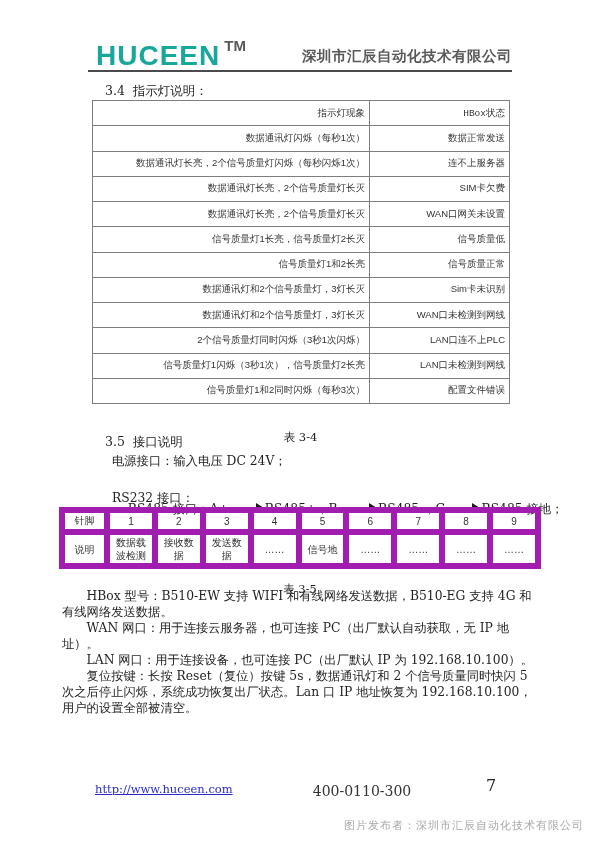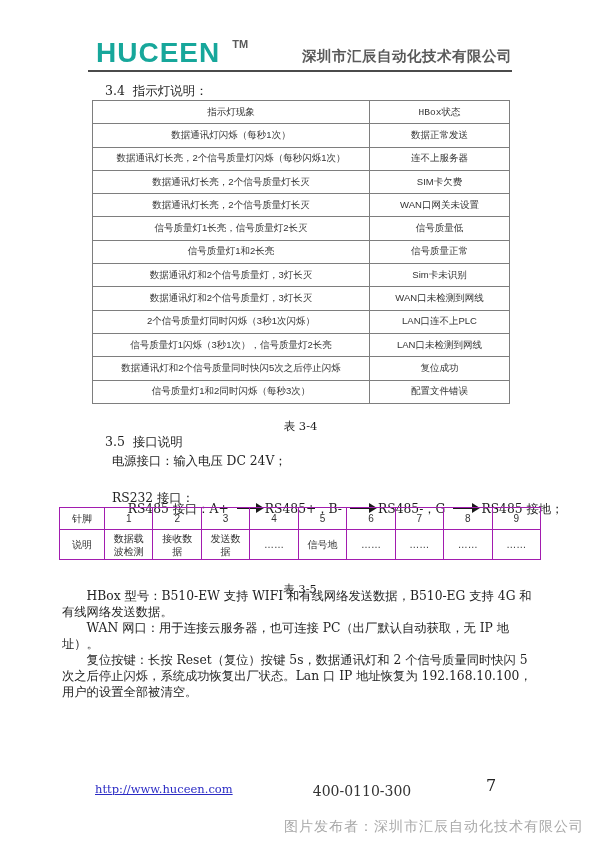--- a/index.html
+++ b/index.html
@@ -3,72 +3,72 @@
 <meta charset="utf-8">
 <style>
   * { margin:0; padding:0; box-sizing:border-box; }
   html,body { width:600px; height:848px; }
   body { background:#ffffff; font-family:"DejaVu Serif","Liberation Serif",serif; color:#222; }
   .page { position:relative; width:600px; height:848px; background:#fff; overflow:hidden; }
 
   
   .logo { position:absolute; left:96px; top:37px; font-family:"Liberation Sans",sans-serif;
           font-weight:bold; font-size:28px; letter-spacing:1px; color:#17a79b; }
-  .logo sup { font-size:11px; color:#5a5a5a; letter-spacing:0; vertical-align:14px; margin-left:12px; }
+  .logo sup { font-size:15px; color:#5a5a5a; letter-spacing:0; vertical-align:14px; margin-left:4px; }
   .company { position:absolute; right:88px; top:47px; font-family:"Liberation Sans",sans-serif;
              font-weight:bold; font-size:14.5px; color:#595959; letter-spacing:.5px; }
   .header-rule { position:absolute; left:88px; top:70px; width:424px; height:2px; background:#4b4b4b; }
 
   
   .sec-heading { position:absolute; left:105px; font-size:12.5px; color:#1f1f1f; white-space:pre-wrap;text-align:right; }
   .body-line   { position:absolute; left:112px; font-size:12.3px; color:#1f1f1f; white-space:pre-wrap; }
 
   
   .tbl1 { position:absolute; left:92px; top:100px; width:417px; height:304px;
           border-collapse:collapse; table-layout:fixed;
           font-family:"Liberation Sans",sans-serif; font-size:9.5px; color:#333; }
-  .tbl1 td, .tbl1 th { border:1px solid #7e7e7e; text-align:center; vertical-align:middle;
+  .tbl1 td, .tbl1 th { border:1px solid #7e7e7e; text-align:right; vertical-align:middle;
           font-weight:normal; padding:0 4px; }
   .tbl1 .c1 { width:277px; }
   .tbl1 .c2 { width:140px;font-family:Liberation Mono, monospace; }
 
   .tbl-caption { position:absolute; text-align:center; font-size:11.5px; color:#1f1f1f; }
-  .cap1 { left:92px; width:417px; top:419px; }
+  .cap1 { left:92px; width:417px; top:430px; }
   .cap2 { left:59px; width:482px; top:582px; }
 
   
   .arrow { display:inline-block; position:relative; width:20px; height:2px; background:#1a1a1a;
            margin:0 8px 3px 8px; vertical-align:middle; }
   .arrow::after { content:""; position:absolute; right:-7px; top:-4px;
            border-left:8px solid #1a1a1a; border-top:5px solid transparent; border-bottom:5px solid transparent; }
 
   
   .tbl2 { position:absolute; left:59px; top:507px; width:482px; border-collapse:collapse; table-layout:fixed;
           font-family:"Liberation Sans",sans-serif; font-size:10px; color:#333; }
-  .tbl2 td { border:1px solid #a21caf; text-align:center; vertical-align:middle; padding:1px 4px; }
+  .tbl2 td { border:6px solid #a21caf; text-align:center; vertical-align:middle; padding:1px 4px; }
   .tbl2 .lbl { width:45px; }
   .tbl2 tr.r1 td { height:22px; }
   .tbl2 tr.r2 td { height:20px; }
   .tbl2 tr.r3 td { height:30px; line-height:13px; }
 
   
   .paras { position:absolute; left:62px; top:588px; width:477px; font-size:12.3px;
            line-height:16px; color:#1f1f1f; }
   .paras p { text-indent:2em; margin:0; }
 
   
   .footer-url { position:absolute; left:95px; top:782px; font-size:11.5px; color:#2b2bc4;
                 text-decoration:underline; }
   .footer-phone { position:absolute; left:302px; top:783px; width:120px; text-align:center;
                   font-size:14px; color:#333; }
   .page-num { position:absolute; left:486px; top:776px; font-size:16px; color:#222; }
 
   
   .watermark { position:absolute; right:16px; top:818px; font-family:"Liberation Sans",sans-serif;
-               font-size:14px; color:#a8a8a8; letter-spacing:1px; }
+               font-size:11px; color:#a8a8a8; letter-spacing:1px; }
 </style>
 </head>
 <body>
 
 <div class="page">
 
   <div class="logo"><span>HUCEEN</span><sup>TM</sup></div>
   <div class="company">深圳市汇辰自动化技术有限公司</div>
   <div class="header-rule"></div>
 
@@ -114,24 +114,20 @@
         </tr>
     <tr>
           <td>2个信号质量灯同时闪烁（3秒1次闪烁）</td>
           <td>LAN口连不上PLC</td>
         </tr>
     <tr>
           <td>信号质量灯1闪烁（3秒1次），信号质量灯2长亮</td>
           <td>LAN口未检测到网线</td>
         </tr>
     <tr>
-          <td>数据通讯灯和2个信号质量同时快闪5次之后停止闪烁</td>
-          <td>复位成功</td>
-        </tr>
-    <tr>
           <td>信号质量灯1和2同时闪烁（每秒3次）</td>
           <td>配置文件错误</td>
         </tr>
   </tbody>
     </table>
   <div class="tbl-caption cap1">表 3-4</div>
 
   <div class="sec-heading" style="top:434px">3.5  接口说明</div>
   <div class="body-line" style="top:453px">电源接口：输入电压 DC 24V；</div>
 
@@ -167,20 +163,21 @@
       <td>……</td>
       <td>……</td>
     </tr>
   </tbody>
     </table>
   <div class="tbl-caption cap2">表 3-5</div>
 
   <div class="paras">
     <p>HBox 型号：B510-EW 支持 WIFI 和有线网络发送数据，B510-EG 支持 4G 和有线网络发送数据。</p>
     <p>WAN 网口：用于连接云服务器，也可连接 PC（出厂默认自动获取，无 IP 地址）。</p>
+    <p>LAN 网口：用于连接设备，也可连接 PC（出厂默认 IP 为 192.168.10.100）。</p>
     <p>复位按键：长按 Reset（复位）按键 5s，数据通讯灯和 2 个信号质量同时快闪 5 次之后停止闪烁，系统成功恢复出厂状态。Lan 口 IP 地址恢复为 192.168.10.100，用户的设置全部被清空。</p>
   </div>
 
   <a class="footer-url" href="#">http://www.huceen.com</a>
   <div class="footer-phone">400-0110-300</div>
   <div class="page-num">7</div>
 
   <div class="watermark">图片发布者：深圳市汇辰自动化技术有限公司</div>
 
 </div>

